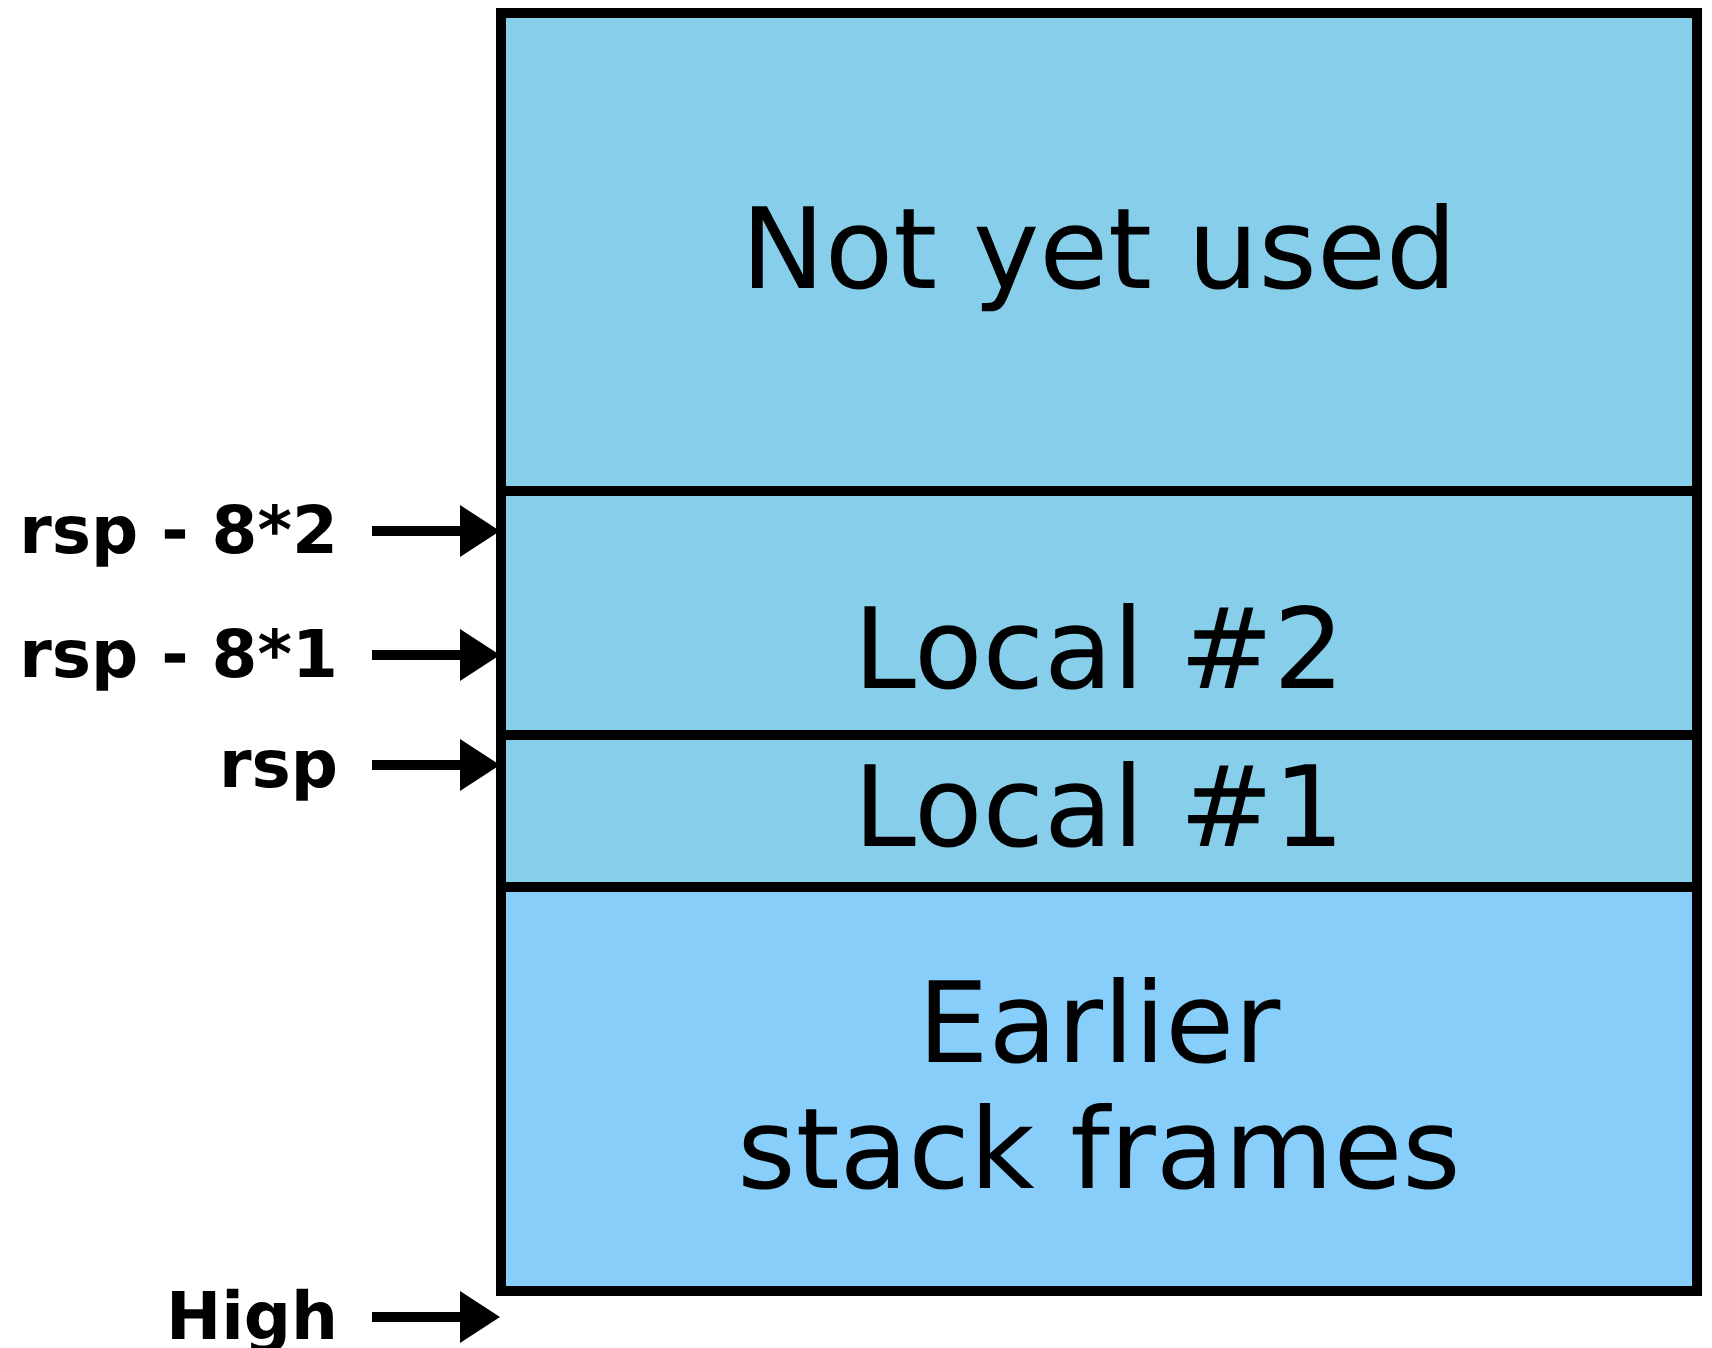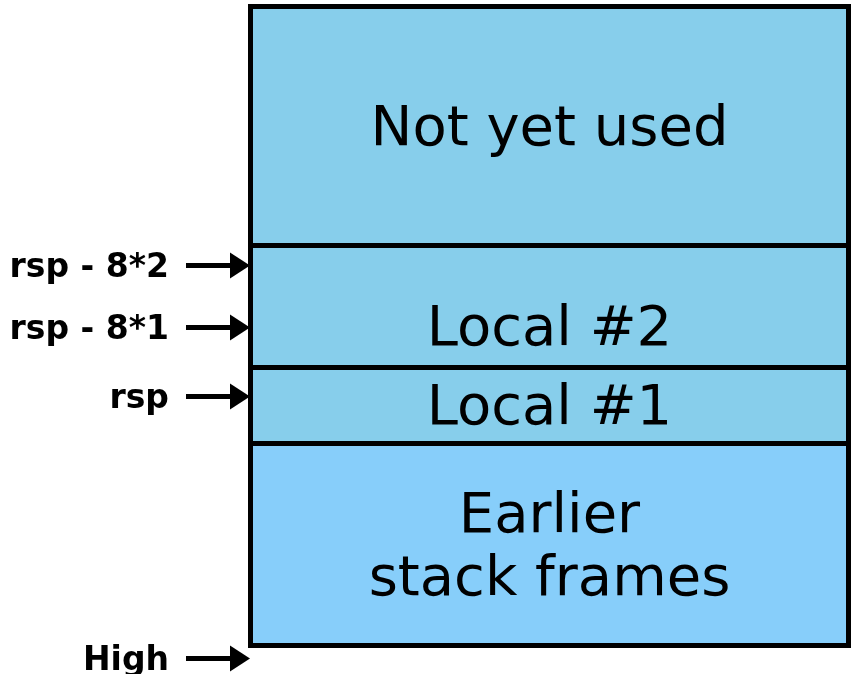--- a/index.html
+++ b/index.html
@@ -52,21 +52,21 @@
   .pointer-row {
     position: absolute;
     right: 606px; 
     display: flex;
     align-items: center;
     transform: translateY(-50%);
     white-space: nowrap;
   }
   .row-1 { top: 245px; margin-top: 20px; }
   .row-2 { top: 327px; }
-  .row-3 { top: 396px; text-align: right; }
+  .row-3 { top: 382px; text-align: right; }
   .row-4 { top: 645px; margin-top: 13px; }
   .pointer-label {
     font-size: 33px;
     font-weight: 700;
     color: var(--text-color, #000000);
     margin-right: 17px;
   }
   .arrow-svg { display: block; flex: none; }
   .arrow-svg line { stroke: var(--line-color, #000000); stroke-width: 5; }
   .arrow-svg polygon { fill: var(--line-color, #000000); }

